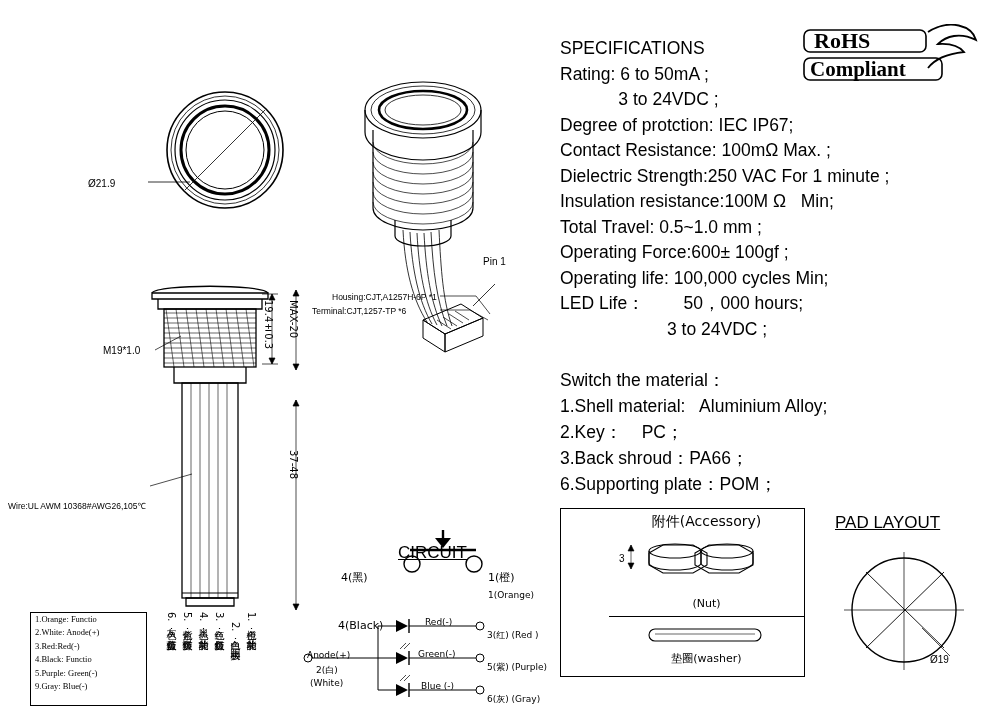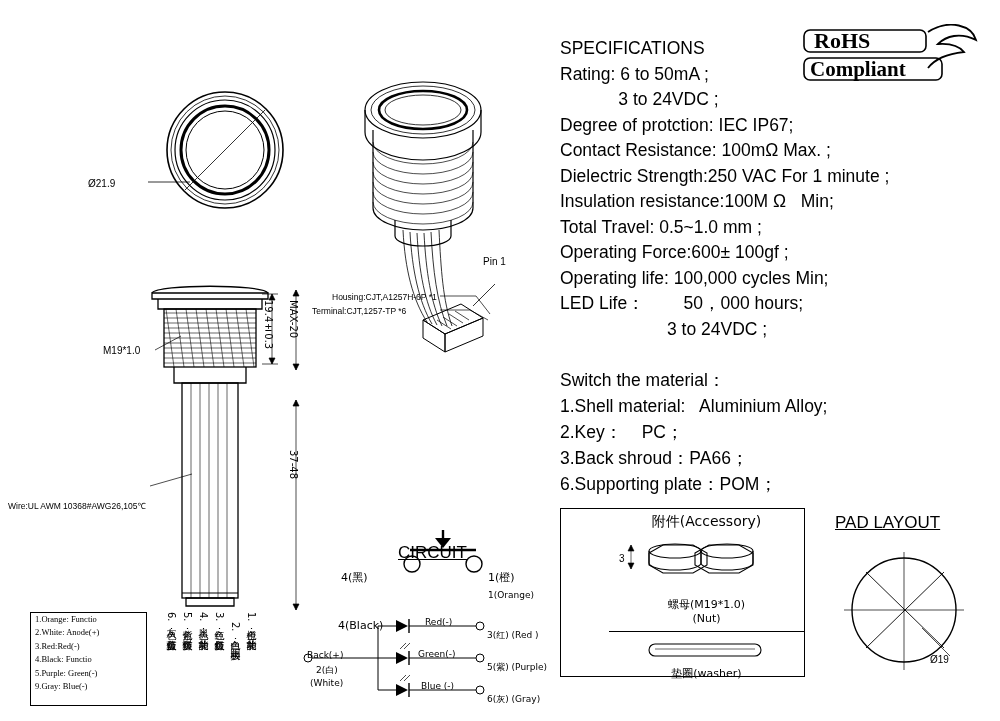--- a/index.html
+++ b/index.html
@@ -293,21 +293,21 @@
 
       <line x1="109" y1="8" x2="176" y2="8"></line>
       <line x1="109" y1="40" x2="176" y2="40"></line>
       <line x1="109" y1="72" x2="176" y2="72"></line>
       <circle cx="180" cy="8" r="4"></circle>
       <circle cx="180" cy="40" r="4"></circle>
       <circle cx="180" cy="72" r="4"></circle>
     </g>
   </svg>
 </div>
-<div class="abs circuit-lbl-sm" style="left:307px;top:650px;">Back(+)</div>
+<div class="abs circuit-lbl-sm" style="left:307px;top:650px;">Anode(+)</div>
 <div class="abs circuit-lbl-sm lbl-cn" style="left:316px;top:664px;">2(白)</div>
 <div class="abs circuit-lbl-sm" style="left:310px;top:678px;">(White)</div>
 
 <div class="abs circuit-lbl-sm" style="left:425px;top:617px;">Red(-)</div>
 <div class="abs circuit-lbl-sm" style="left:418px;top:649px;">Green(-)</div>
 <div class="abs circuit-lbl-sm" style="left:421px;top:681px;">Blue (-)</div>
 
 <div class="abs circuit-lbl-sm lbl-cn" style="left:487px;top:629px;">3(红) (Red )</div>
 <div class="abs circuit-lbl-sm lbl-cn" style="left:487px;top:661px;">5(紫) (Purple)</div>
 <div class="abs circuit-lbl-sm lbl-cn" style="left:487px;top:693px;">6(灰) (Gray)</div>
@@ -325,21 +325,20 @@
         <path d="M92 16 v12 a26 7 0 0 0 52 0 v-12"></path>
         <g stroke-width="0.6">
           <line x1="22" y1="10" x2="22" y2="34"></line>
           <path d="M19 16 l3 -6 l3 6 z" fill="#000"></path>
           <path d="M19 28 l3 6 l3 -6 z" fill="#000"></path>
         </g>
       </g>
     </svg>
     <div class="abs lbl" style="left:10px;top:22px;">3</div>
   </div>
-  <div class="acc-cap">螺母(M19*1.0)</div>
   <div class="acc-cap">(Nut)</div>
   <div style="border-top:1.2px solid #000;margin-top:6px;"></div>
   <svg width="193" height="34" viewBox="0 0 193 34" style="display:block;">
     <g fill="none" stroke="#000" stroke-width="1.1">
       <path d="M46 12 h100 a6 6 0 0 1 0 12 h-100 a6 6 0 0 1 0 -12 z"></path>
       <line x1="46" y1="17" x2="146" y2="17" stroke-width="0.6"></line>
     </g>
   </svg>
   <div class="acc-cap">垫圈(washer)</div>
 </div>

